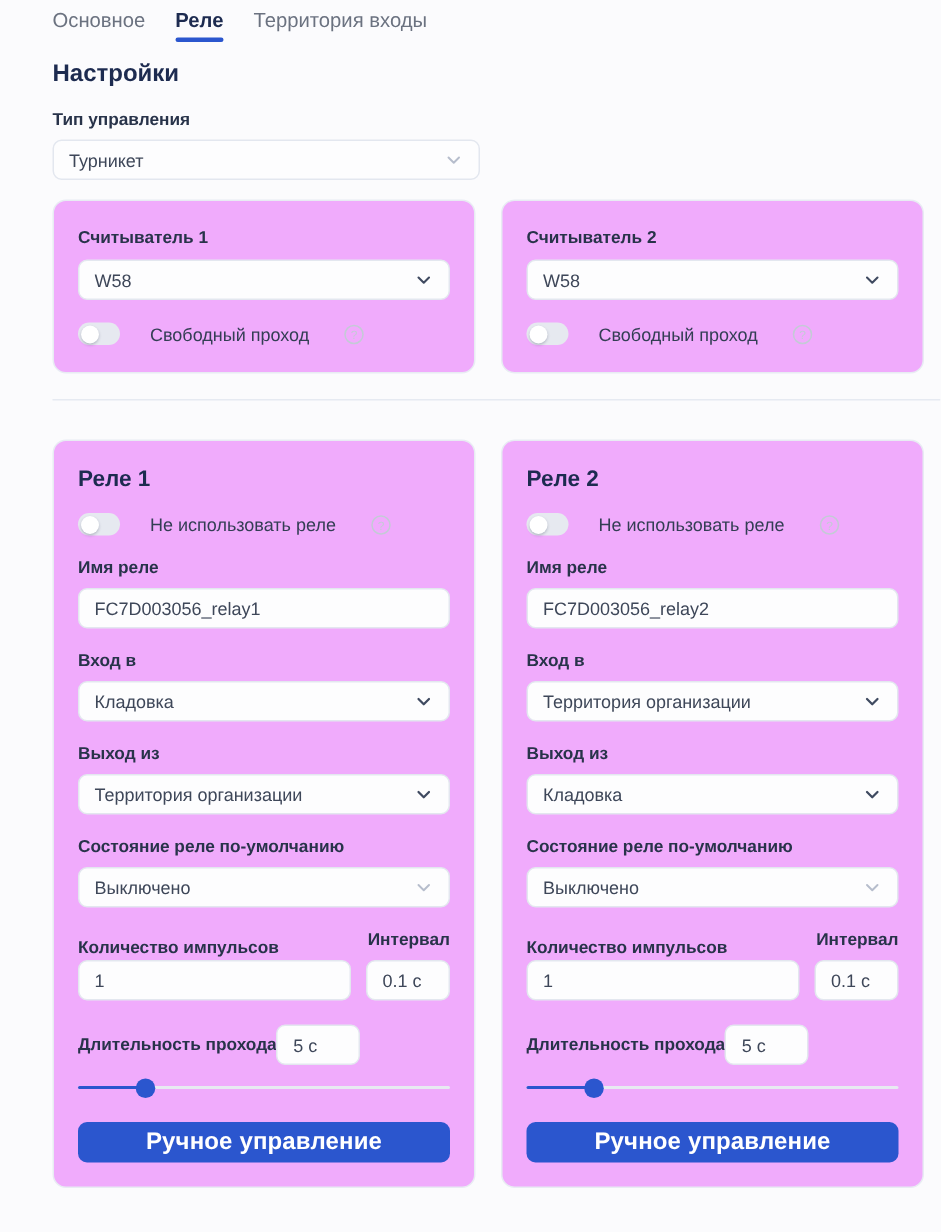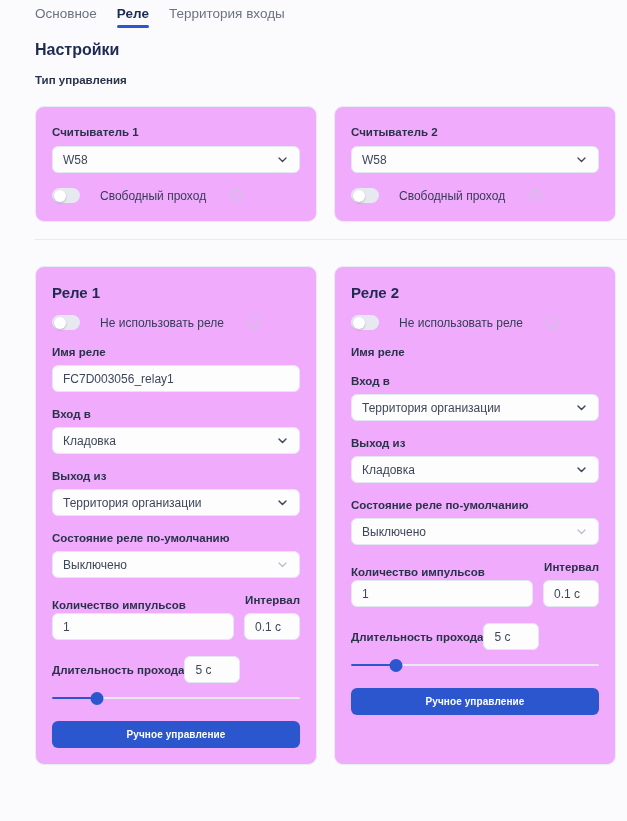--- a/index.html
+++ b/index.html
@@ -173,21 +173,21 @@
 
   
   .primary-btn {
     margin-top: 16px;
     width: 100%;
     height: 27px;
     border: none;
     border-radius: 6px;
     background: #2b56ce;
     color: #ffffff;
-    font-size: 10px;
+    font-size: 16px;
     font-weight: bold;
     font-family: "Liberation Sans", "DejaVu Sans", sans-serif;
     cursor: pointer;
     letter-spacing: .1px;
   }
 </style>
 </head>
 <body>
 
 <div class="page">
@@ -195,20 +195,28 @@
   <div class="tabbar">
     <div class="tab">Основное</div>
     <div class="tab active">Реле</div>
     <div class="tab">Территория входы</div>
   </div>
 
   <div class="section-title">Настройки</div>
 
   <div class="toptype">
     <div class="field-label">Тип управления</div>
+    <div class="control">
+      <span class="value">Турникет</span>
+      <span class="chev light">
+        <svg viewBox="0 0 13 13">
+            <path d="M3 5 L6.5 8.5 L10 5" fill="none" stroke="#b6bdcc" stroke-width="1.3" stroke-linecap="round" stroke-linejoin="round"></path>
+          </svg>
+      </span>
+    </div>
   </div>
 
   <div class="cards-row">
 
     <div class="card reader-card">
       <div class="field-label">Считыватель 1</div>
       <div class="control">
         <span class="value">W58</span>
         <span class="chev dark">
           <svg viewBox="0 0 13 13">
@@ -355,20 +363,23 @@
         <span class="help-icon">
           <svg width="14" height="14" viewBox="0 0 14 14">
             <circle cx="7" cy="7" r="6" fill="none" stroke="#c4cad6" stroke-width="1"></circle>
             <text x="7" y="10.3" font-size="8" fill="#c4cad6" text-anchor="middle" font-family="Liberation Sans, sans-serif">?</text>
           </svg>
         </span>
       </div>
 
       <div class="fieldgrp">
         <span class="field-label">Имя реле</span>
+        <div class="control input">
+          <span class="value">FC7D003056_relay2</span>
+        </div>
       </div>
 
       <div class="fieldgrp">
         <span class="field-label">Вход в</span>
         <div class="control">
           <span class="value">Территория организации</span>
           <span class="chev dark">
             <svg viewBox="0 0 13 13">
                 <path d="M3 5 L6.5 8.5 L10 5" fill="none" stroke="#3f4a60" stroke-width="1.5" stroke-linecap="round" stroke-linejoin="round"></path>
               </svg>

